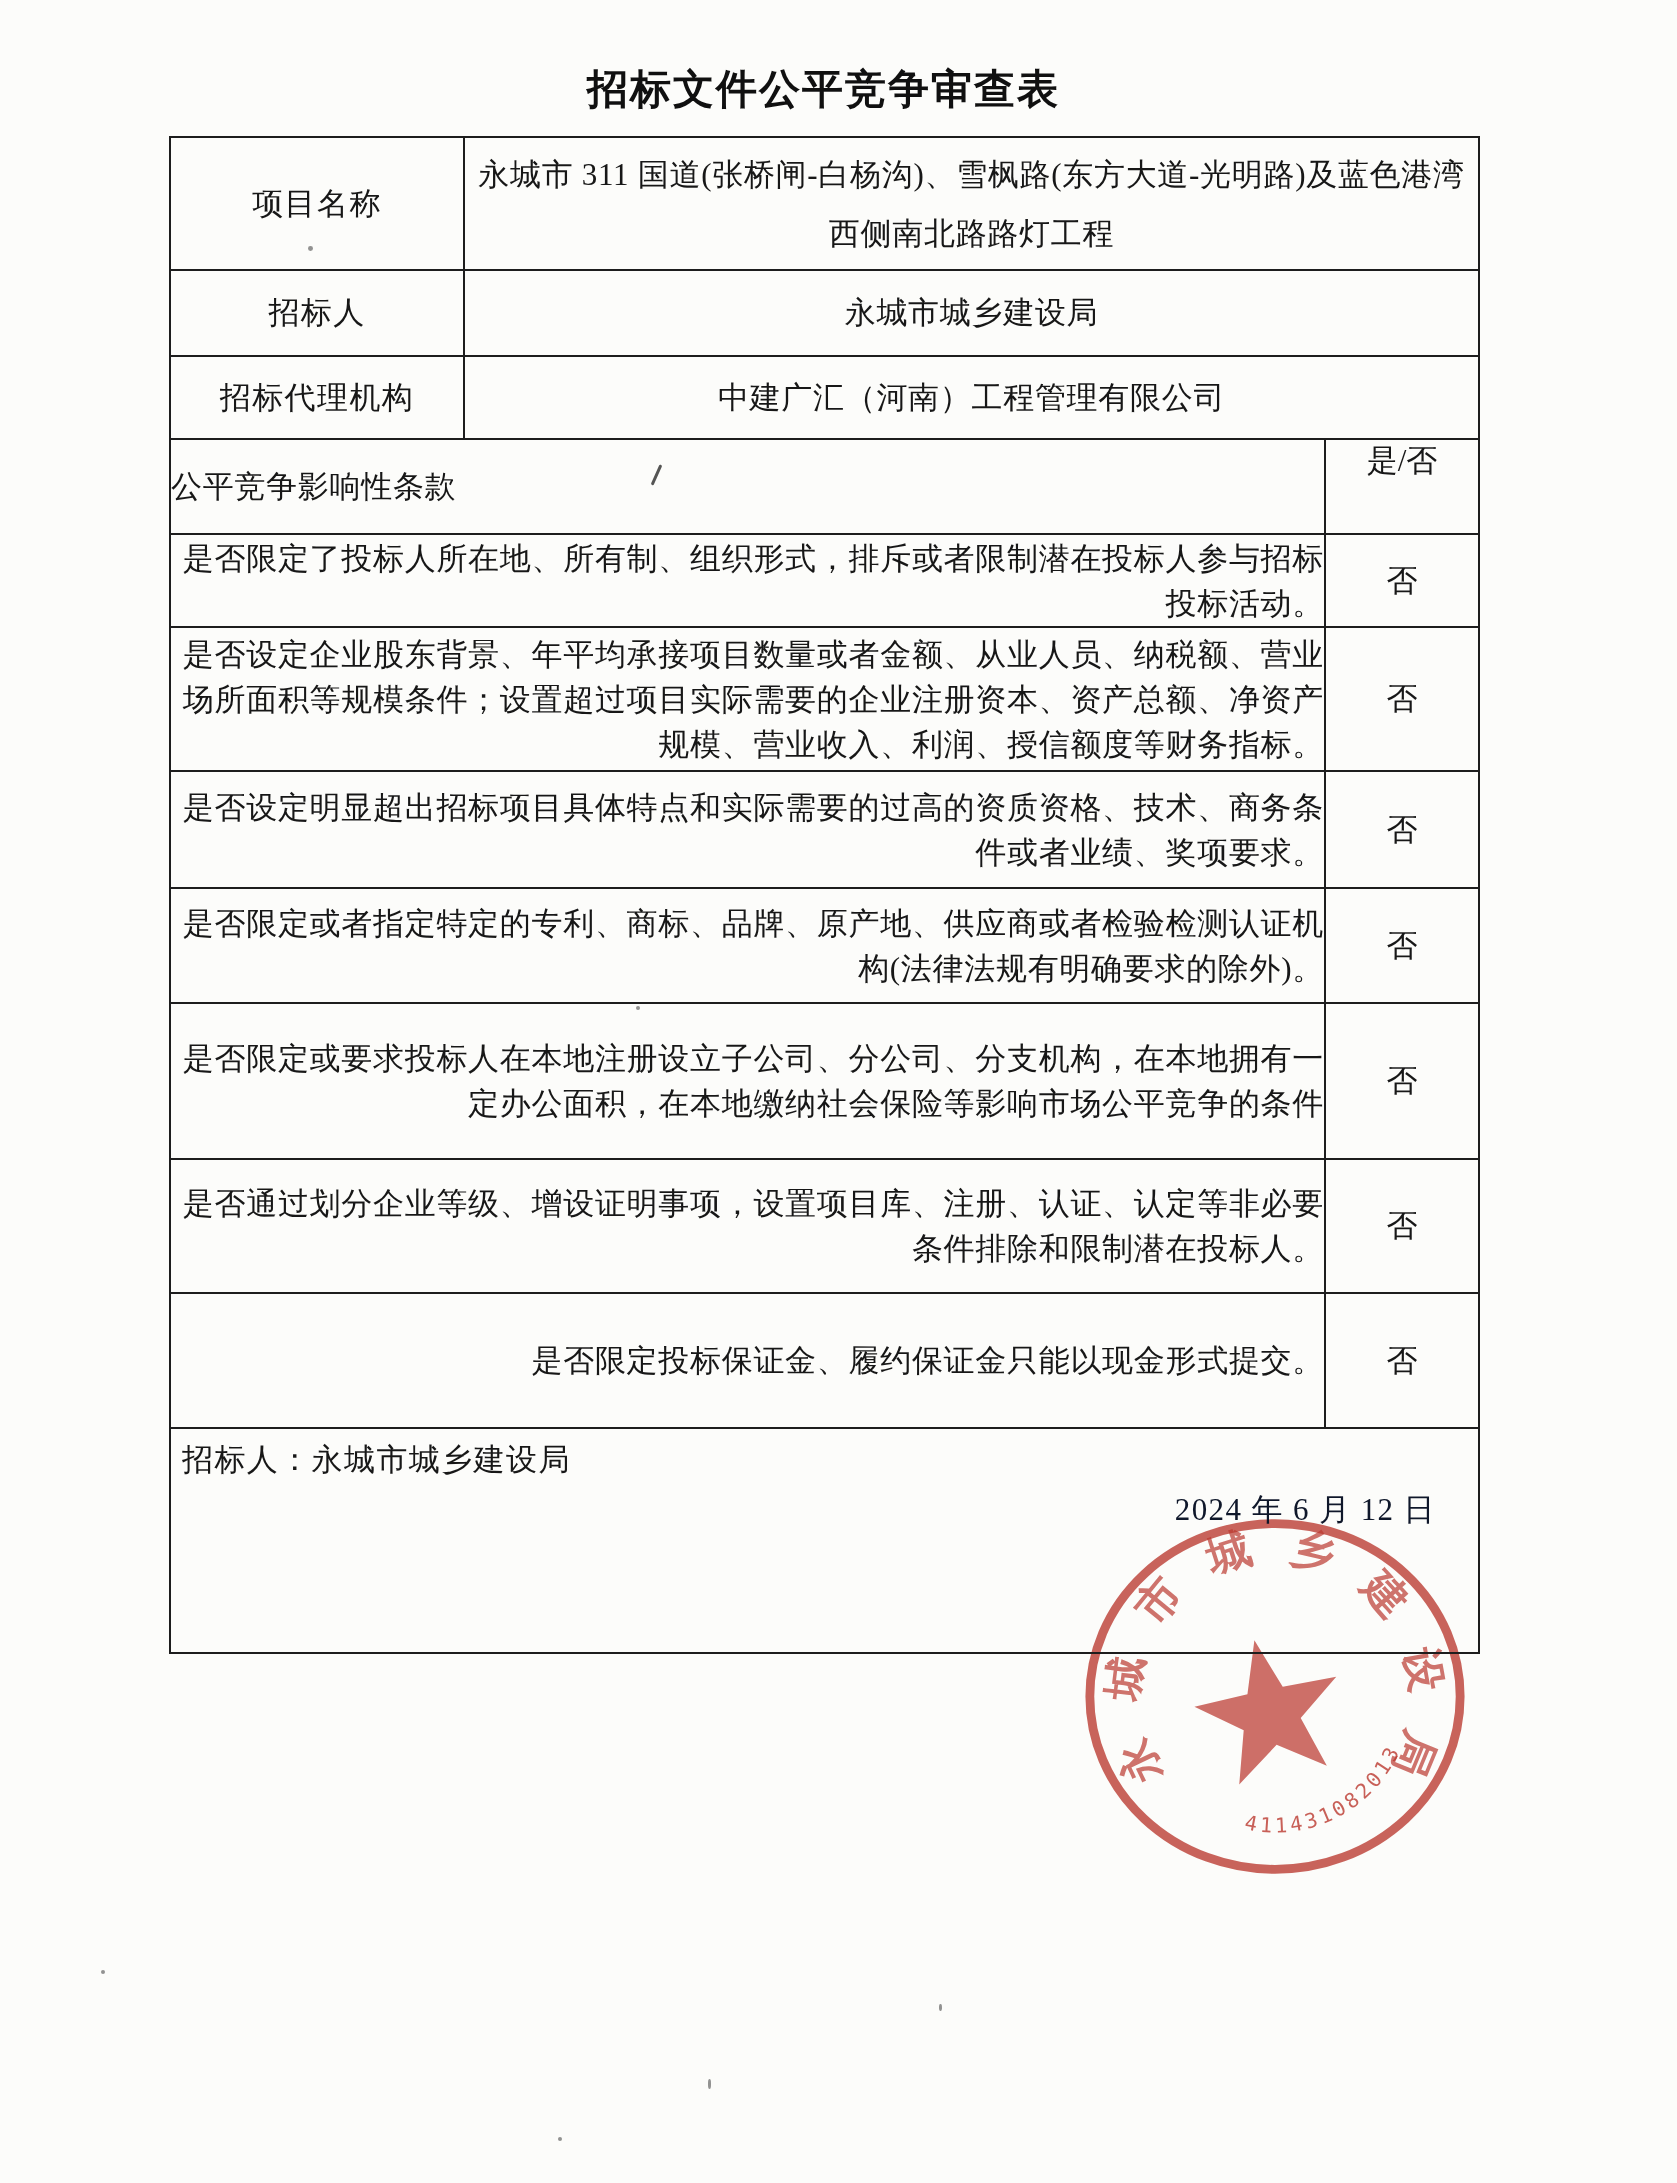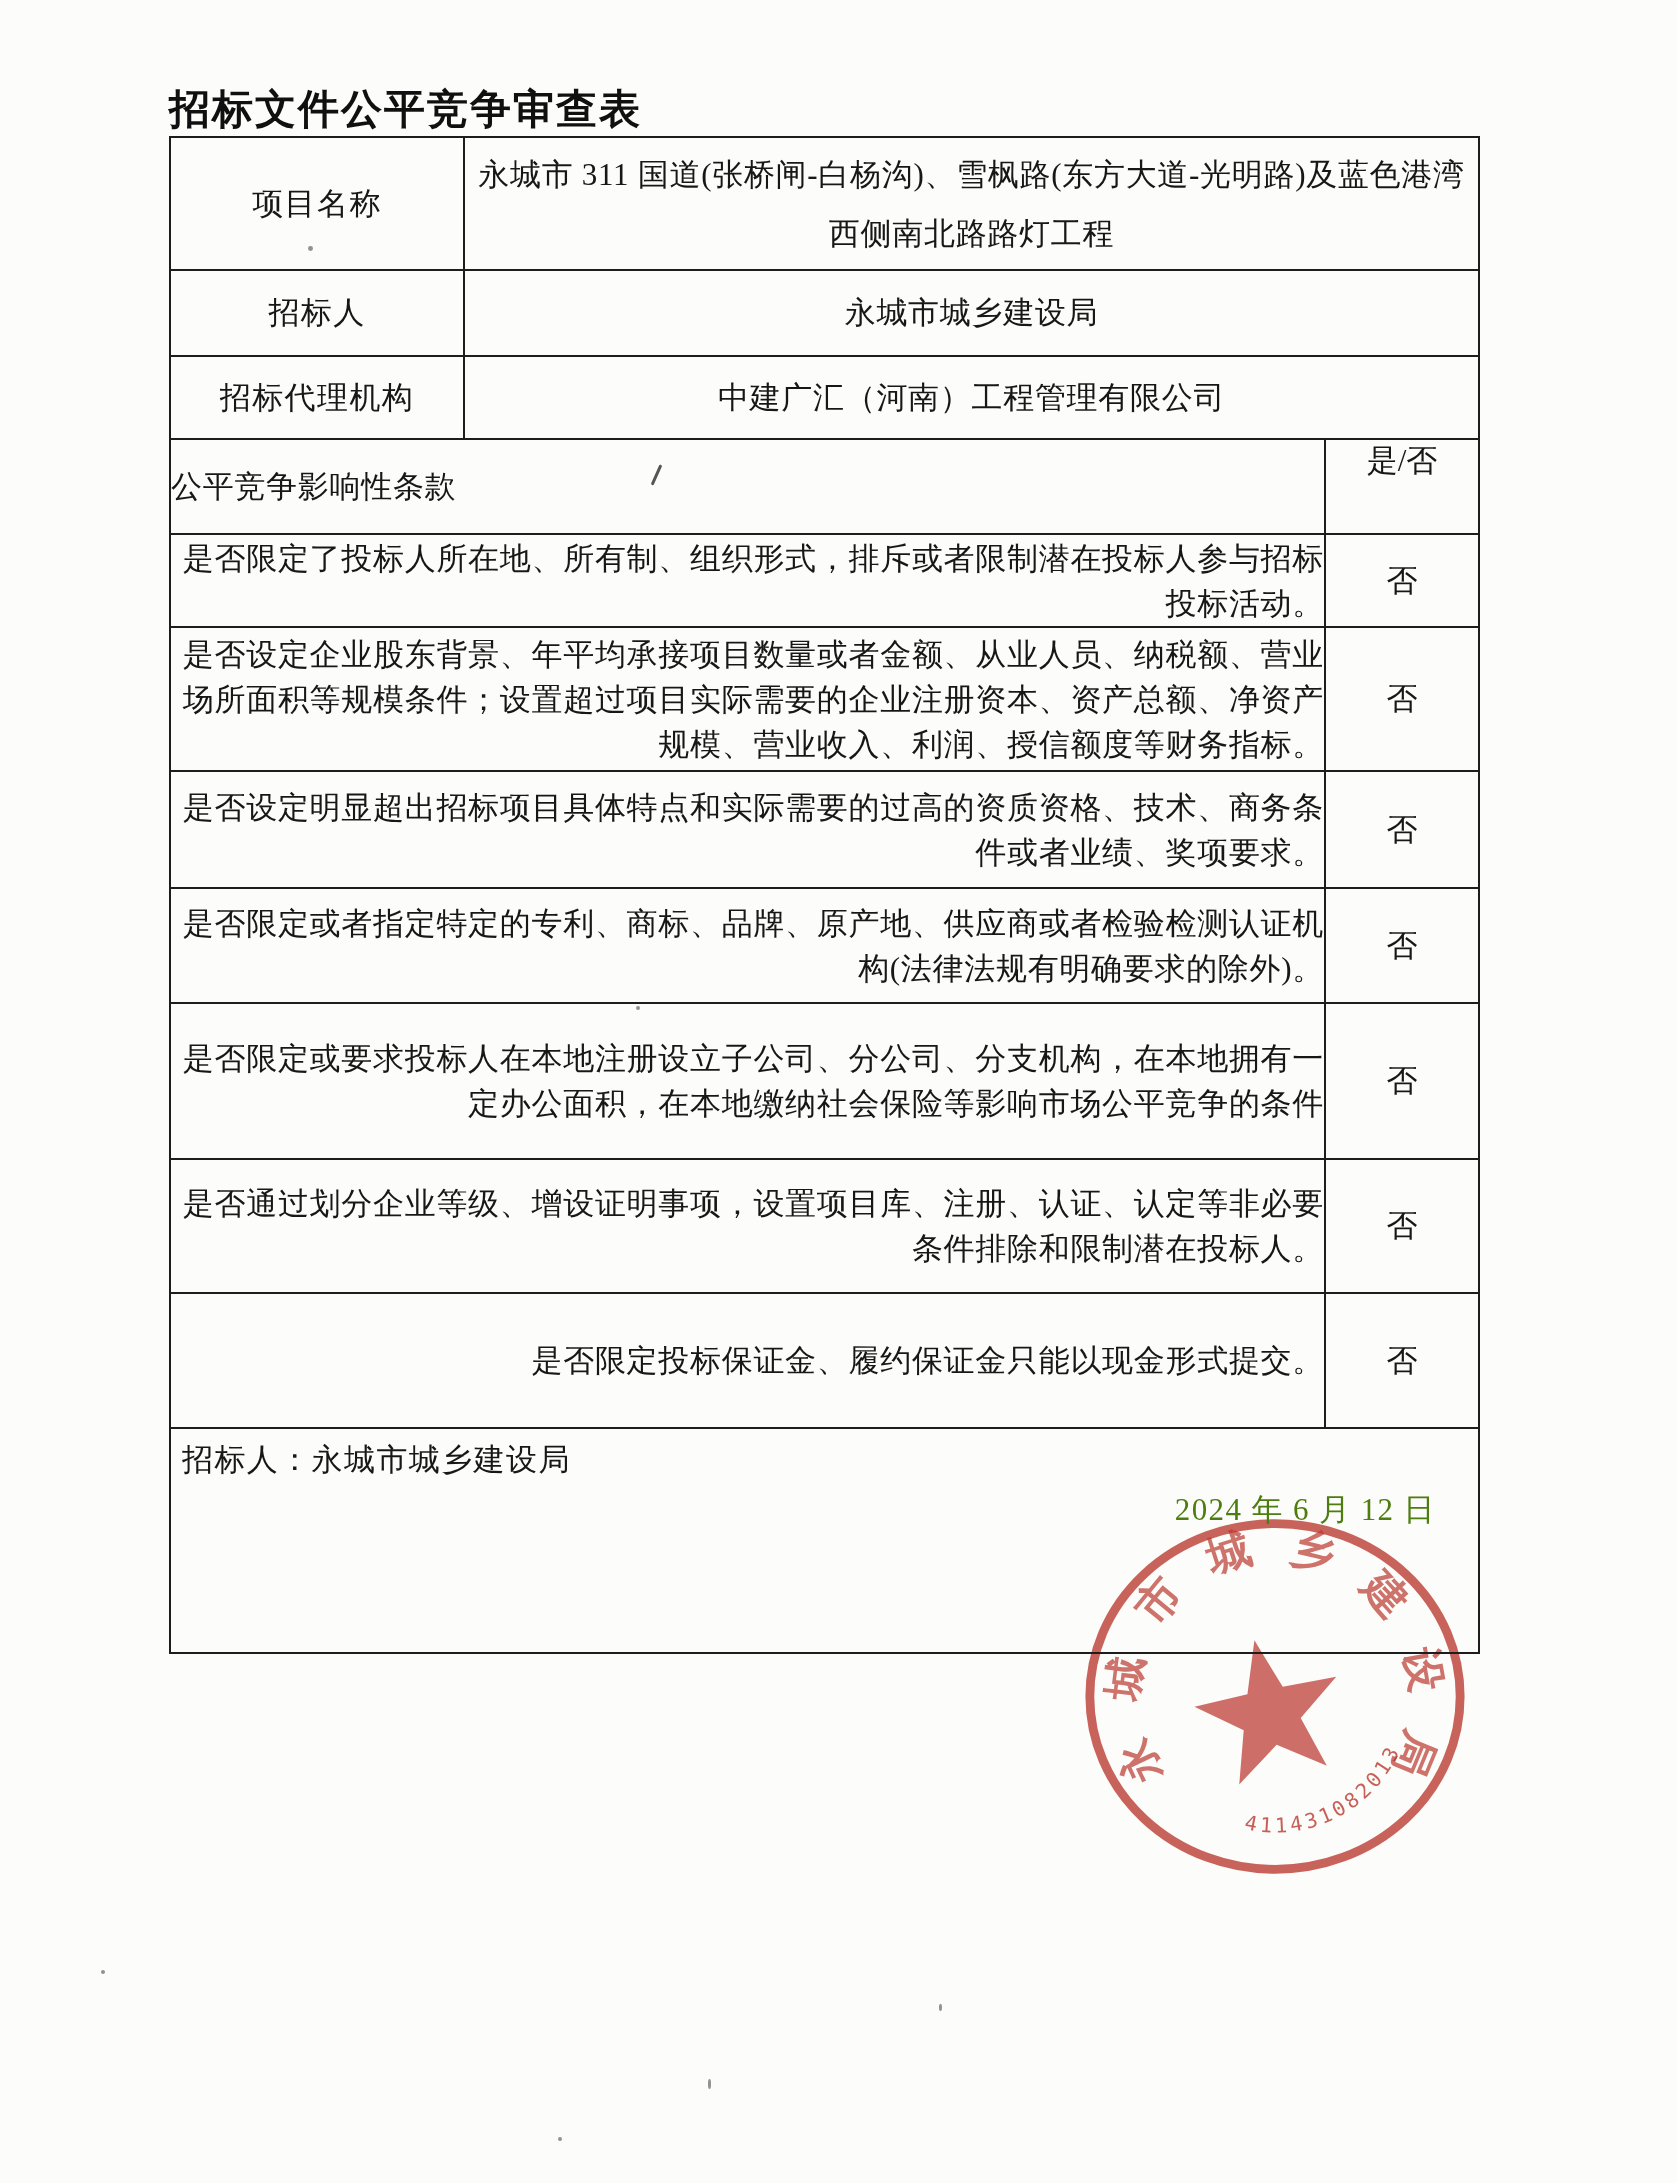--- a/index.html
+++ b/index.html
@@ -6,21 +6,22 @@
   #page{
     position:relative;
     width:1678px;height:2183px;
     background:#fcfcfa;
     font-family:"Liberation Serif","DejaVu Serif",serif;
     color:#161616;
     overflow:hidden;
   }
   
   .doc-title{
-    position:absolute;left:169px;top:82px;width:1309px;
+    position:absolute;left:169px;top:62px;width:1309px;
+    text-align:center;
     font-family:"Liberation Sans","DejaVu Sans",sans-serif;
     font-weight:700;font-size:41px;letter-spacing:2px;color:#101010;
   }
   
   table.review{
     position:absolute;left:169px;top:136px;width:1309px;
     border-collapse:collapse;table-layout:fixed;
     z-index:2;background:transparent;
   }
   table.review td{
@@ -35,21 +36,21 @@
   td.yn-header{vertical-align:top;text-align:center;padding-top:5.4px;}
   td.q-cell{
     vertical-align:middle;text-align:right;
     line-height:45px;padding:4.1px 12.3px 4.1px 13.6px;letter-spacing:0.7px;
   }
   td.a-cell{text-align:center;vertical-align:middle;}
   td.footer-cell{vertical-align:top;text-align:left;position:relative;}
   .signer{display:inline-block;padding:9.5px 0 0 11px;letter-spacing:1.4px;}
   .sign-date{
     position:absolute;right:42px;top:60px;
-    font-size:31px;letter-spacing:1.4px;color:#4d7c0f;white-space:nowrap;
+    font-size:31px;letter-spacing:1.4px;color:#0f172a;white-space:nowrap;
   }
   
   tr.r1 td{height:131px;}  tr.r2 td{height:84px;}  tr.r3 td{height:81px;}
   tr.r4 td{height:93px;}  tr.r5 td{height:91px;}  tr.r6 td{height:142px;}
   tr.r7 td{height:115px;}  tr.r8 td{height:113px;}  tr.r9 td{height:154px;}
   tr.r10 td{height:132px;} tr.r11 td{height:133px;} tr.r12 td{height:92px;}
   tr.r13 td{height:223px;}
   
   .stamp{
     position:absolute;left:1081px;top:1518px;width:388px;height:361px;

